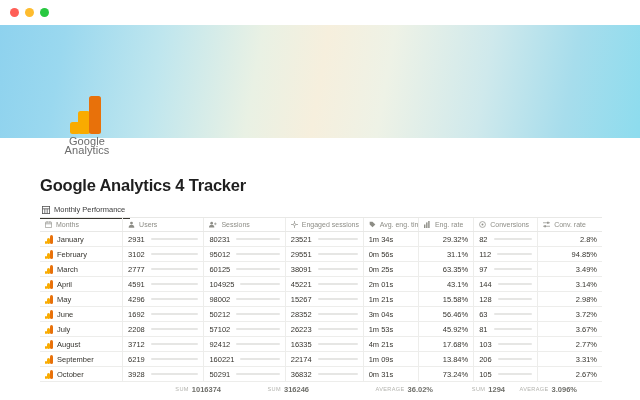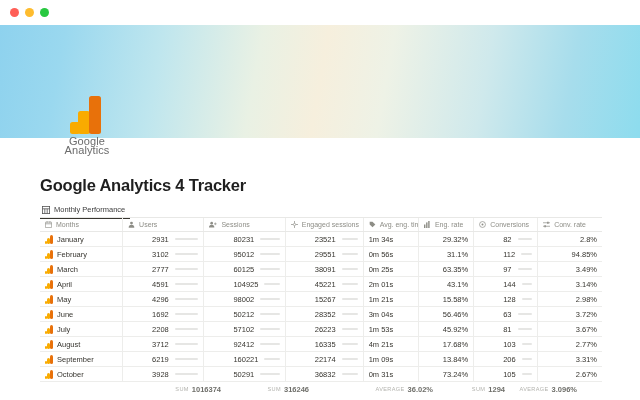--- a/index.html
+++ b/index.html
@@ -96,21 +96,21 @@
   .m3 { left: 4.8px; width: 3px; height: 9px;   background: #e8710a; }
 
   
   .barwrap { flex: 1; height: 2.2px; background: #e6e6e4; border-radius: 2px; margin-left: 6px; min-width: 10px; }
   .bar { height: 100%; border-radius: 2px; }
   .bar.green { background: #5c8d70; }
   .bar.orange { background: #e8710a; }
   .bar.blue { background: #3b7cc4; }
 
   .numcell { display: flex; align-items: center; width: 100%; }
-  .numcell .val { flex: none; margin-left: 24px; }
+  .numcell .val { flex: none; }
 
   
   .summary { position: absolute; left: 40px; top: 382px; width: 562px; display: flex; height: 14px; }
   .scell { height: 100%; display: flex; align-items: center; justify-content: flex-end; padding: 0 5px; gap: 3px; }
   .slabel { font-size: 5.6px; color: #b3b3ae; letter-spacing: .35px; text-transform: uppercase; }
   .svalue { font-size: 7.5px; color: #6f6f6a; font-weight: bold; }
 </style>
 </head>
 <body>
 

